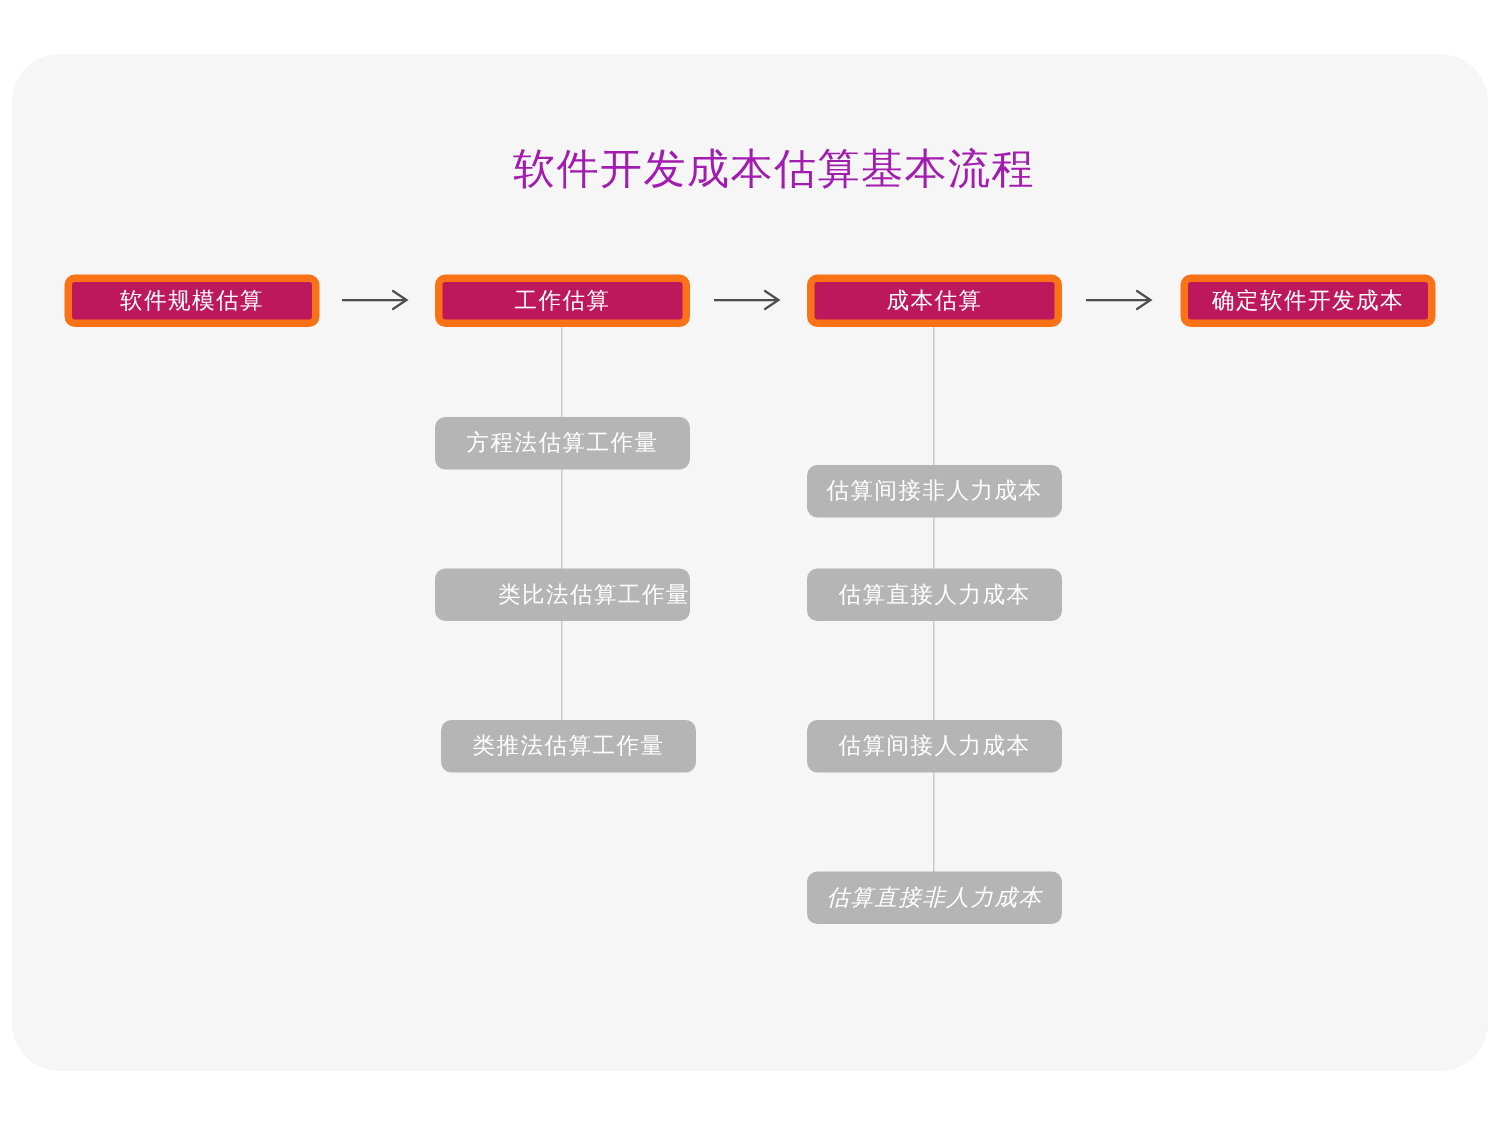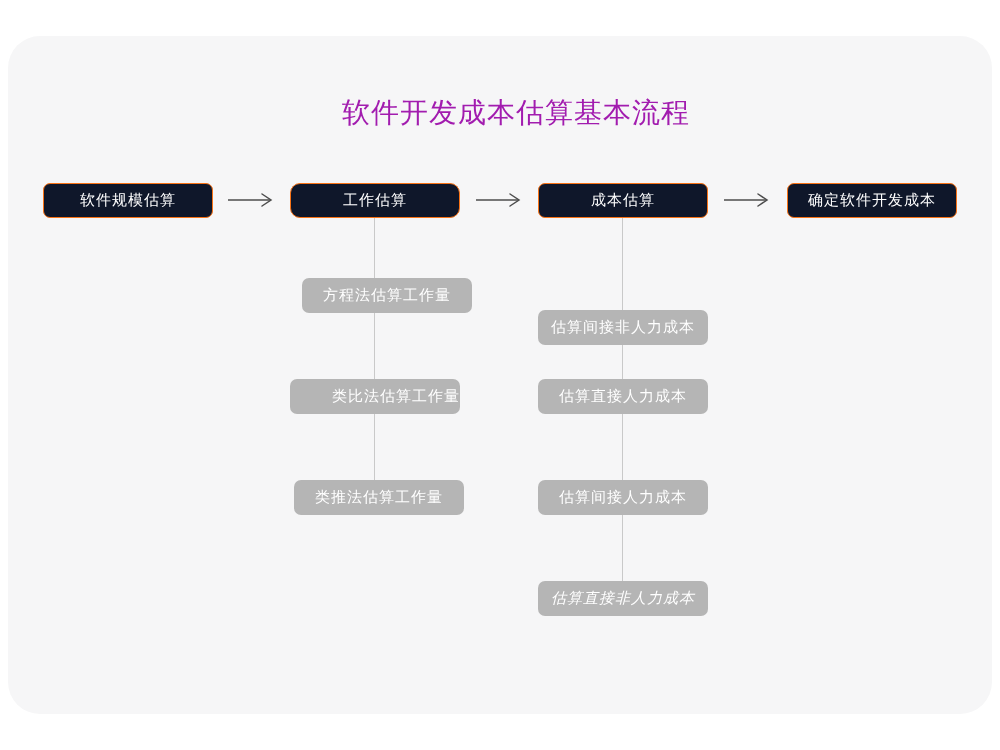--- a/index.html
+++ b/index.html
@@ -43,22 +43,22 @@
     border-radius: 7px;
     display: flex;
     align-items: center;
     justify-content: center;
     font-size: 15px;
     letter-spacing: 1px;
     color: #ffffff;
     white-space: nowrap;
   }
   .primary {
-    background: #0f172a;
-    border: 1px solid #f97316;
+    background: #be185d;
+    border: 5px solid #f97316;
   }
   .secondary {
     background: #b5b5b5;
   }
   .vline {
     position: absolute;
     width: 1px;
     background: #c9c9c9;
   }
   .arrow {
@@ -75,36 +75,36 @@
 <div class="vline" style="left:374px; top:218px; height:272px;"></div>
 <div class="vline" style="left:622px; top:218px; height:373px;"></div>
 
 <div class="node primary" style="left:43px; top:183px;">软件规模估算</div>
 
 <svg class="arrow" style="left:227px; top:192px;" width="48" height="16" viewBox="0 0 48 16">
   <line x1="1" y1="8" x2="43" y2="8" stroke="#4d4d4d" stroke-width="1.5"></line>
   <path d="M35 2 L44 8 L35 14" fill="none" stroke="#4d4d4d" stroke-width="1.5" stroke-linecap="round"></path>
 </svg>
 
-<div class="node primary" style="left:290px; top:183px;border-radius:10px;">工作估算</div>
+<div class="node primary" style="left:290px; top:183px;">工作估算</div>
 
 <svg class="arrow" style="left:475px; top:192px;" width="48" height="16" viewBox="0 0 48 16">
   <line x1="1" y1="8" x2="43" y2="8" stroke="#4d4d4d" stroke-width="1.5"></line>
   <path d="M35 2 L44 8 L35 14" fill="none" stroke="#4d4d4d" stroke-width="1.5" stroke-linecap="round"></path>
 </svg>
 
 <div class="node primary" style="left:538px; top:183px;">成本估算</div>
 
 <svg class="arrow" style="left:723px; top:192px;" width="48" height="16" viewBox="0 0 48 16">
   <line x1="1" y1="8" x2="43" y2="8" stroke="#4d4d4d" stroke-width="1.5"></line>
   <path d="M35 2 L44 8 L35 14" fill="none" stroke="#4d4d4d" stroke-width="1.5" stroke-linecap="round"></path>
 </svg>
 
 <div class="node primary" style="left:787px; top:183px;text-align:right;">确定软件开发成本</div>
 
-<div class="node secondary" style="left:302px; top:278px;">方程法估算工作量</div>
+<div class="node secondary" style="left:290px; top:278px;">方程法估算工作量</div>
 <div class="node secondary" style="left:290px; top:379px;padding-left:42px;">类比法估算工作量</div>
 <div class="node secondary" style="left:294px; top:480px;text-align:right;">类推法估算工作量</div>
 
 <div class="node secondary" style="left:538px; top:278px;margin-top:32px;">估算间接非人力成本</div>
 <div class="node secondary" style="left:538px; top:379px;text-align:right;">估算直接人力成本</div>
 <div class="node secondary" style="left:538px; top:480px;">估算间接人力成本</div>
 <div class="node secondary" style="left:538px; top:581px;font-style:italic;">估算直接非人力成本</div>
 
 </body></html>

